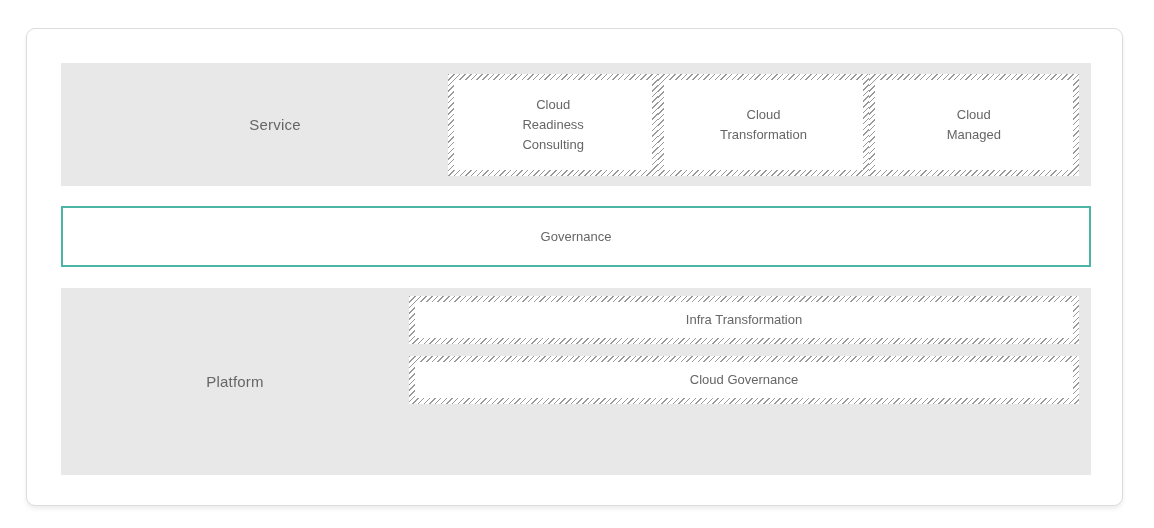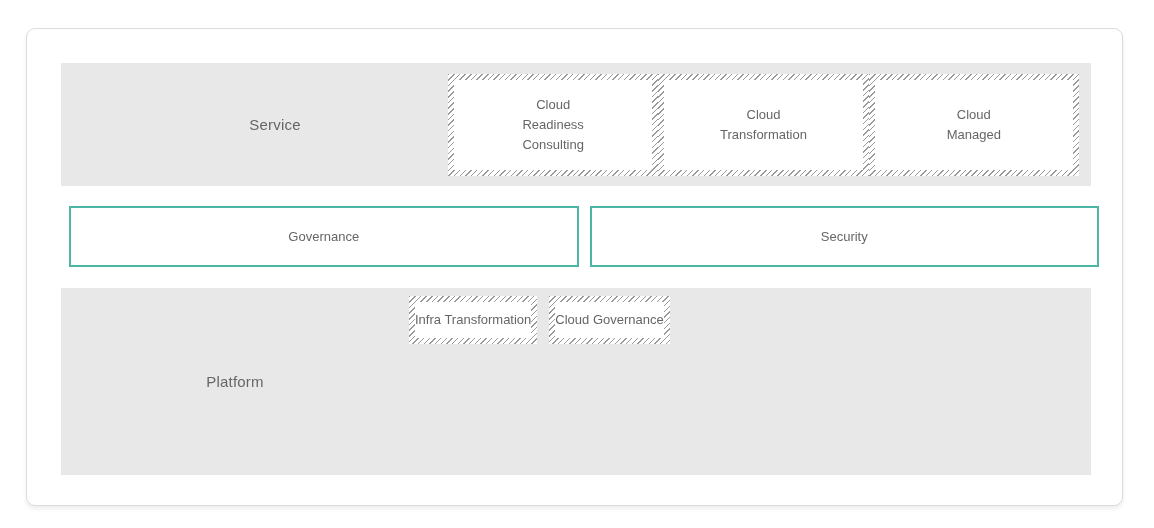--- a/index.html
+++ b/index.html
@@ -82,36 +82,35 @@
   }
 
   .middle-row {
     position: absolute;
     left: 34px;
     top: 177px;
     width: 1030px;
     height: 61px;
     display: flex;
     gap: 11px;
-    margin-left: 8px;
   }
   .teal-box {
     flex: 1;
     background: #ffffff;
     border: 2px solid #4cb5a3;
     box-sizing: border-box;
     display: flex;
     align-items: center;
     justify-content: center;
   }
 
   .platform-boxes {
     flex: 1;
     display: flex;
-    flex-direction: row;
+    flex-direction: column;
     gap: 12px;
     padding: 8px 12px 25px 0;
     box-sizing: border-box;
   }
   .platform-row {
     display: flex;
     gap: 8px;
   }
   .platform-boxes .hatch-box { height: 48px; }
   .platform-row .hatch-box { flex: 1; }
@@ -144,23 +143,20 @@
 Managed</span>
           </div>
         </div>
       </div>
     </div>
 
     <div class="middle-row">
       <div class="teal-box">
         <span class="box-label">Governance</span>
       </div>
-      <div class="teal-box">
-        <span class="box-label">Security</span>
-      </div>
     </div>
 
     <div class="band band-platform">
       <div class="band-label">Platform</div>
       <div class="platform-boxes">
         <div class="platform-row">
           <div class="hatch-box">
             <div class="hatch-inner">
               <span class="box-label">Infra Transformation</span>
             </div>

